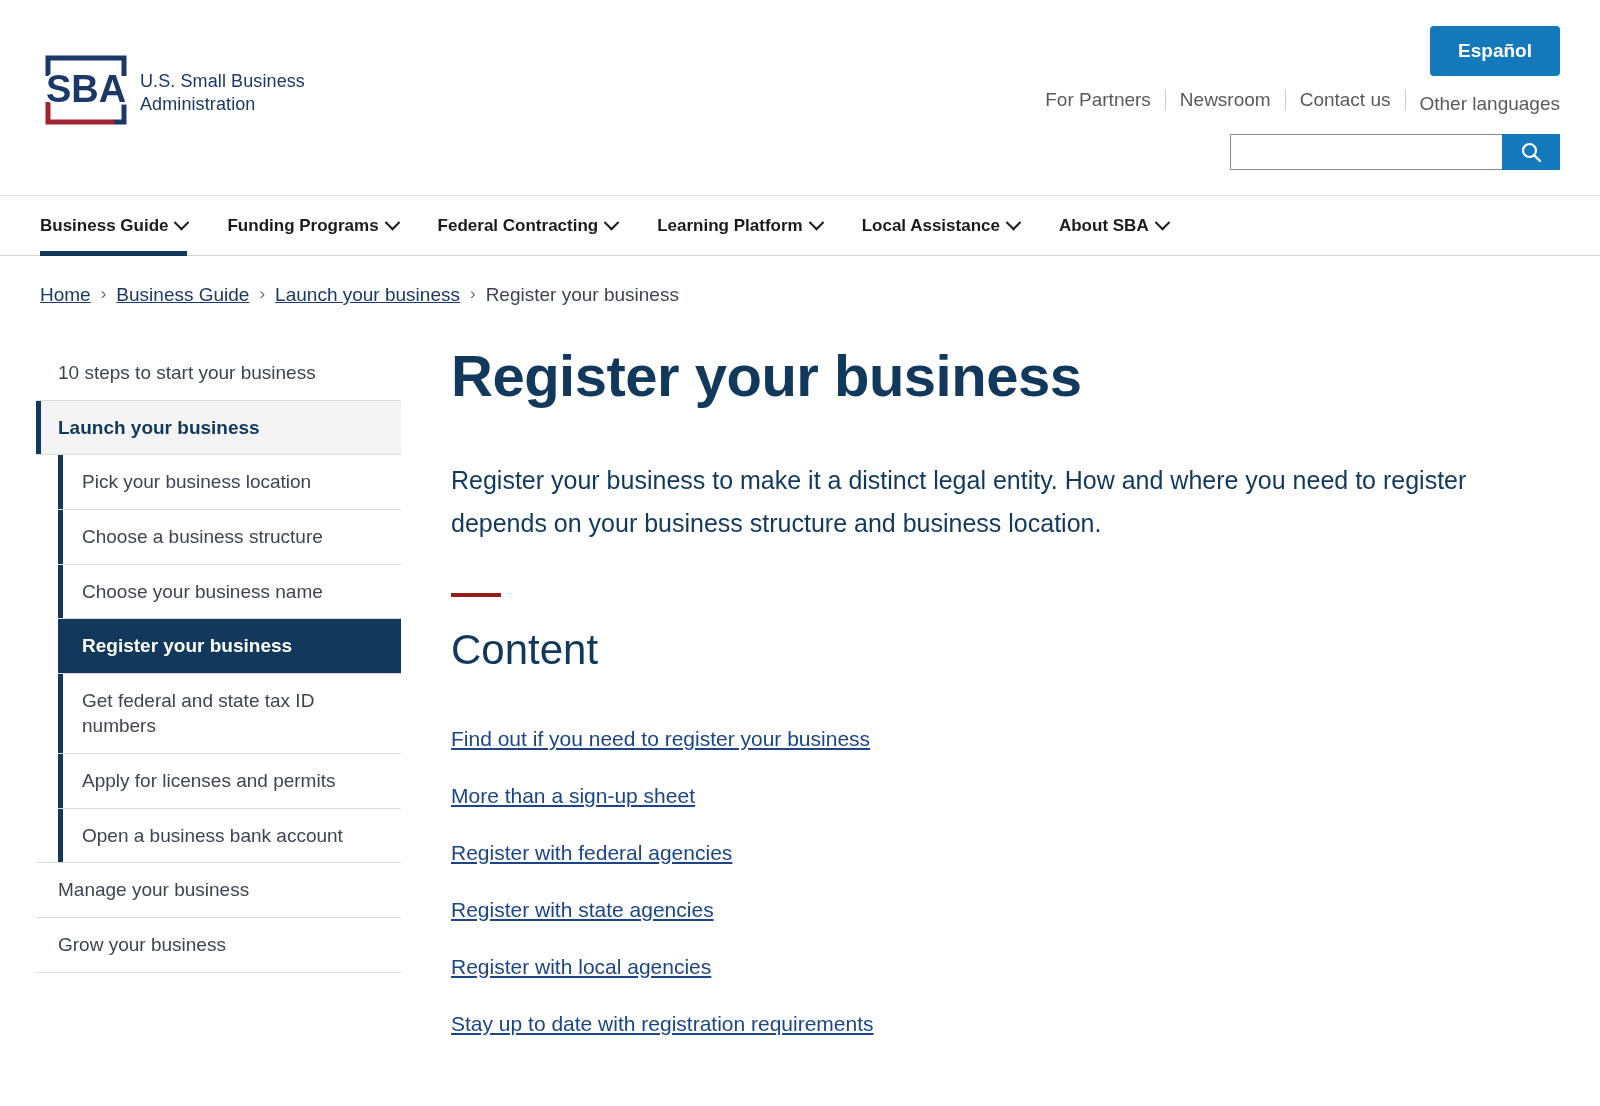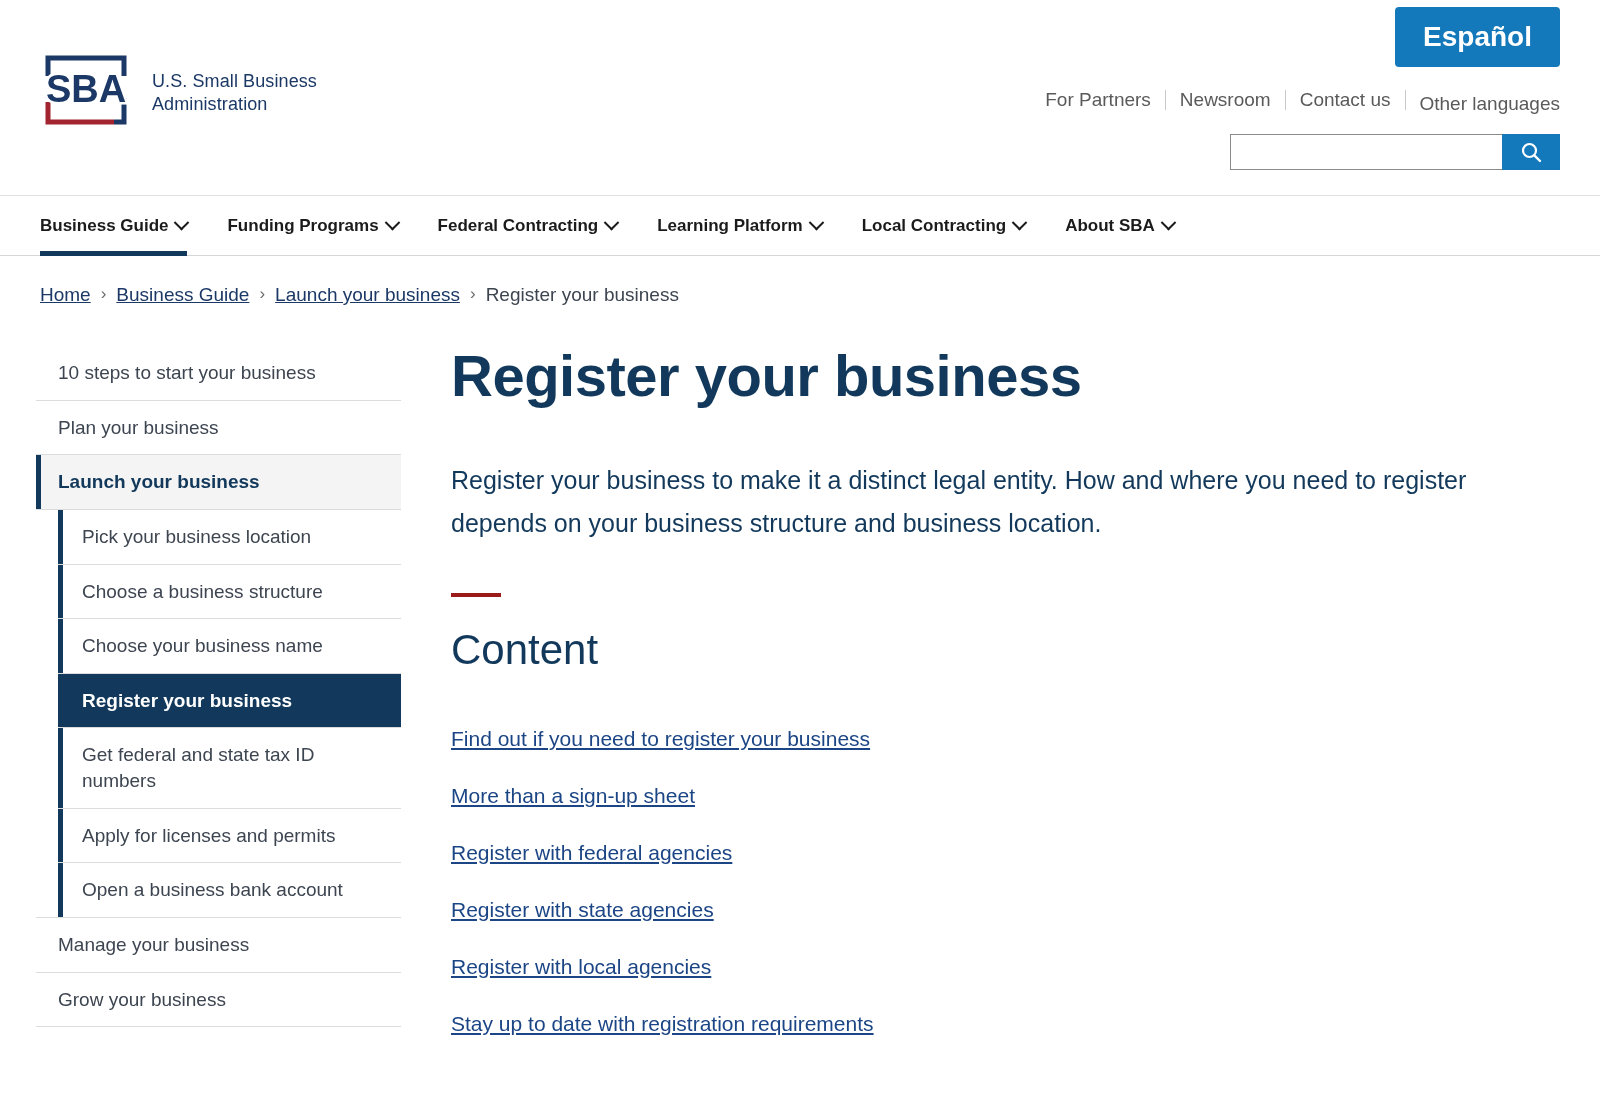--- a/index.html
+++ b/index.html
@@ -16,38 +16,38 @@
     position: relative;
     height: 196px;
     background: #ffffff;
     border-bottom: 1px solid #e0e0e0;
   }
   .logo-block {
     position: absolute;
     left: 40px; top: 52px;
     display: flex;
     align-items: center;
-    gap: 20px;
+    gap: 8px;
   }
   .logo-mark { width: 92px; height: 82px; display: block; }
   .logo-text {
     color: #1b3866;
     font-size: 18px;
     line-height: 1.28;
     font-weight: 400;
     letter-spacing: .1px;
     white-space: pre-line;
   }
 
   .espanol-btn {
     position: absolute;
-    right: 40px; top: 7px;
+    right: 40px; top: 26px;
     background: #1379bb;
     color: #ffffff;
-    font-size: 28px;
+    font-size: 19px;
     font-weight: 700;
     border: none;
     border-radius: 4px;
     padding: 14px 28px;
     cursor: pointer;
     font-family: "Liberation Sans", sans-serif;
   }
 
   .util-links {
     position: absolute;
@@ -302,21 +302,21 @@
   </div>
   <div class="nav-item">
     <span>Federal Contracting</span>
     <span class="caret"></span>
   </div>
   <div class="nav-item">
     <span>Learning Platform</span>
     <span class="caret"></span>
   </div>
   <div class="nav-item">
-    <span>Local Contracting</span>
+    <span>Local Assistance</span>
     <span class="caret"></span>
   </div>
   <div class="nav-item">
     <span>About SBA</span>
     <span class="caret"></span>
   </div>
 </nav>
 
 <div class="breadcrumb">
   <a>Home</a>
@@ -325,21 +325,20 @@
   <span class="bc-sep">›</span>
   <a>Launch your business</a>
   <span class="bc-sep">›</span>
   <span class="bc-current">Register your business</span>
 </div>
 
 <div class="layout">
 
   <aside class="sidebar">
     <div class="side-item level1">10 steps to start your business</div>
-    <div class="side-item level1">Plan your business</div>
     <div class="side-item level1 current">Launch your business</div>
 
     <div class="sub-wrap">
       <div class="side-sub">Pick your business location</div>
       <div class="side-sub">Choose a business structure</div>
       <div class="side-sub">Choose your business name</div>
       <div class="side-sub active">Register your business</div>
       <div class="side-sub">Get federal and state tax ID numbers</div>
       <div class="side-sub">Apply for licenses and permits</div>
       <div class="side-sub">Open a business bank account</div>

